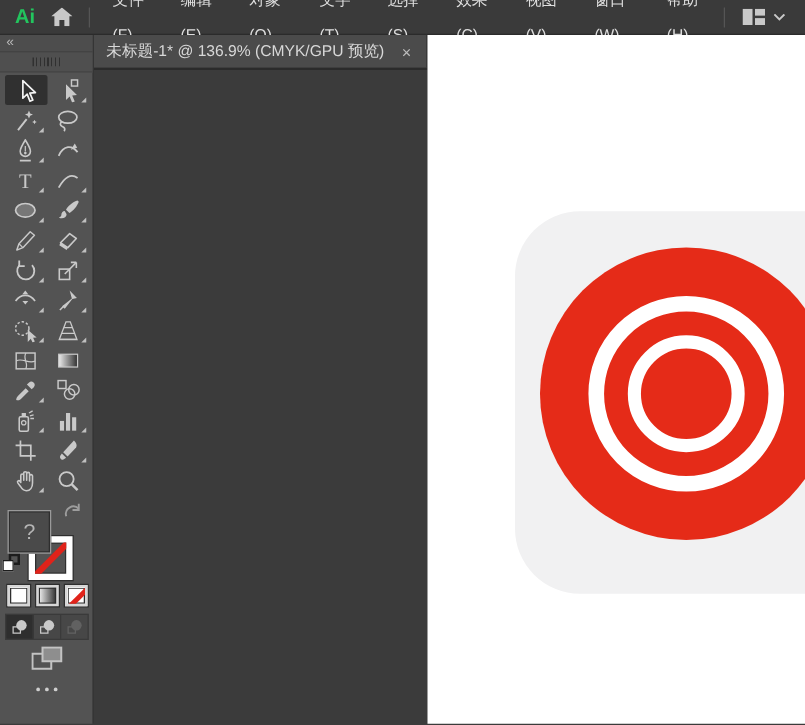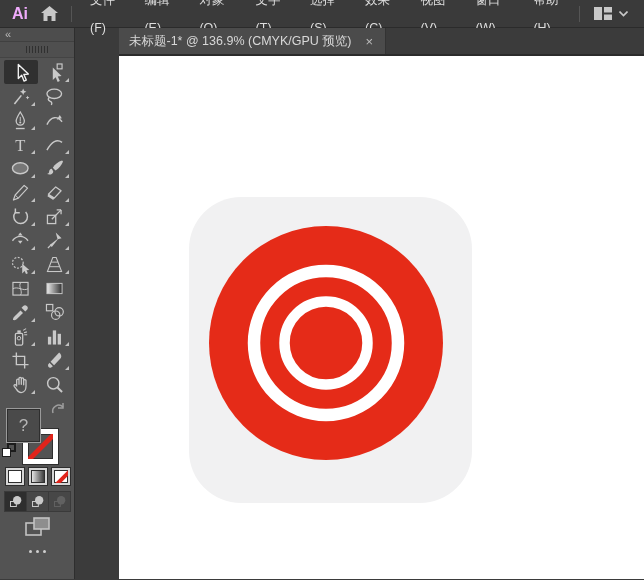--- a/index.html
+++ b/index.html
@@ -70,40 +70,40 @@
   .dm-btn.selected { background:#2e2e2e; }
   .dm-btn.disabled { color:#787878; opacity:.55; }
   .dm-btn svg { width:15px; height:15px; }
 
   
   .screen-mode { position:absolute; top:489px; left:0; width:75px; display:flex; justify-content:center; }
   .more-dots { position:absolute; top:522px; left:0; width:75px; display:flex; justify-content:center; gap:4px; }
   .more-dots i { width:3px; height:3px; border-radius:50%; background:#cfcfcf; }
 
   
-  .right-col { display:flex; flex-direction:column; min-width:0;margin-left:44px; }
+  .right-col { display:flex; flex-direction:row; min-width:0; }
   .tabbar { height:28px; background:#3b3b3b; border-bottom:2px solid #2b2b2b;
             display:flex; align-items:stretch; }
   .doc-tab { background:#4b4b4b; display:flex; align-items:center; gap:14px;
              padding:0 12px 0 10px; border-right:1px solid #333; }
   .doc-tab .title { color:#d8d8d8; font-size:12.5px; white-space:nowrap; }
   .doc-tab .close { color:#bdbdbd; font-size:13px; line-height:13px; }
   .watermark { color:#1e1e1e; font-size:13.5px; font-weight:bold; display:flex; align-items:center;
                padding-left:18px; white-space:nowrap; }
 
   .canvas { position:relative; flex:1; background:#ffffff; overflow:hidden; }
   .canvas svg { position:absolute; left:0; top:0; }
 </style>
 </head>
 <body>
 
 <div class="app">
 
   <header class="menubar">
-    <span class="logo" style="color: #f0abfc;">Ai</span>
+    <span class="logo" style="color: #22c55e;">Ai</span>
     <span class="home-btn">
       <svg width="17" height="15" viewBox="0 0 17 15">
         <path d="M8.5 0 L17 7 H14.5 V15 H10.5 V10 H6.5 V15 H2.5 V7 H0 Z" fill="#c8c8c8"></path>
       </svg>
     </span>
     <span class="mb-divider"></span>
     <nav class="menu-items">
         <span class="menu-item">文件(F)</span>
         <span class="menu-item">编辑(E)</span>
         <span class="menu-item">对象(O)</span>

